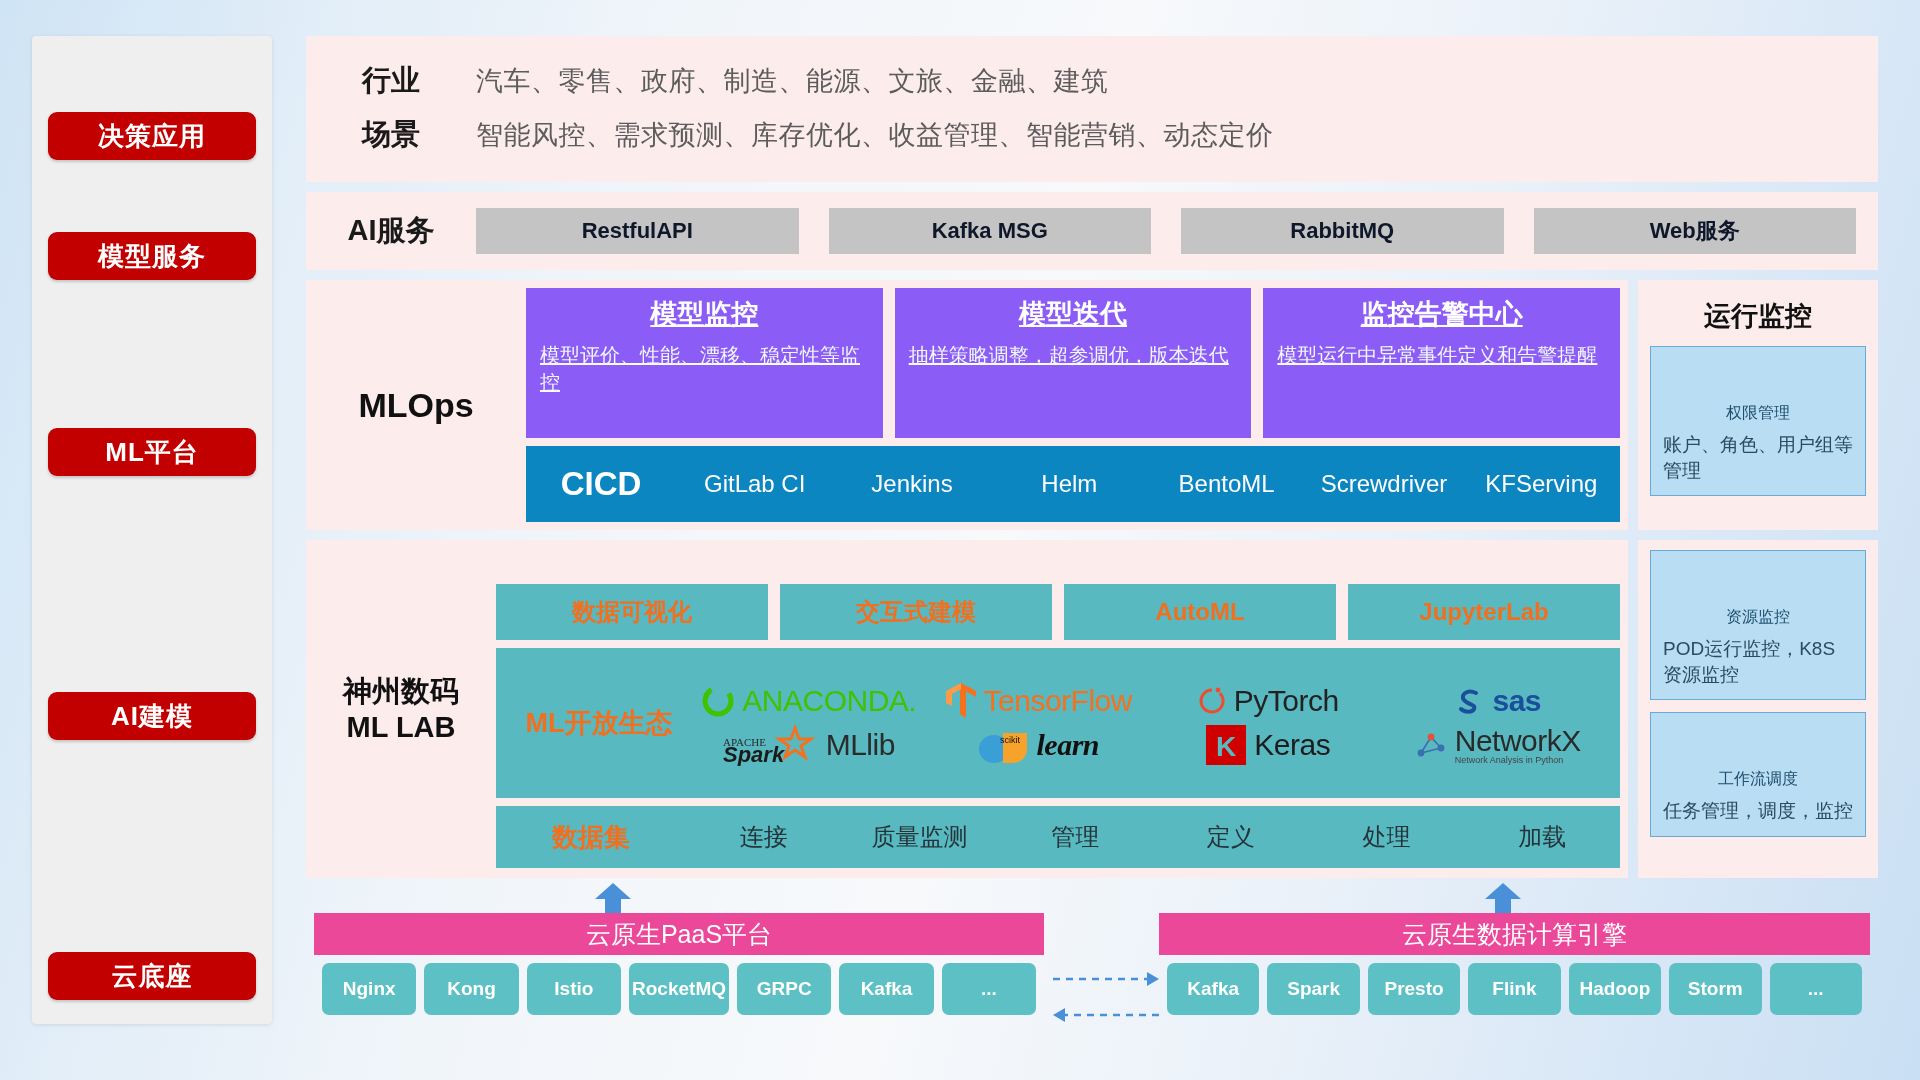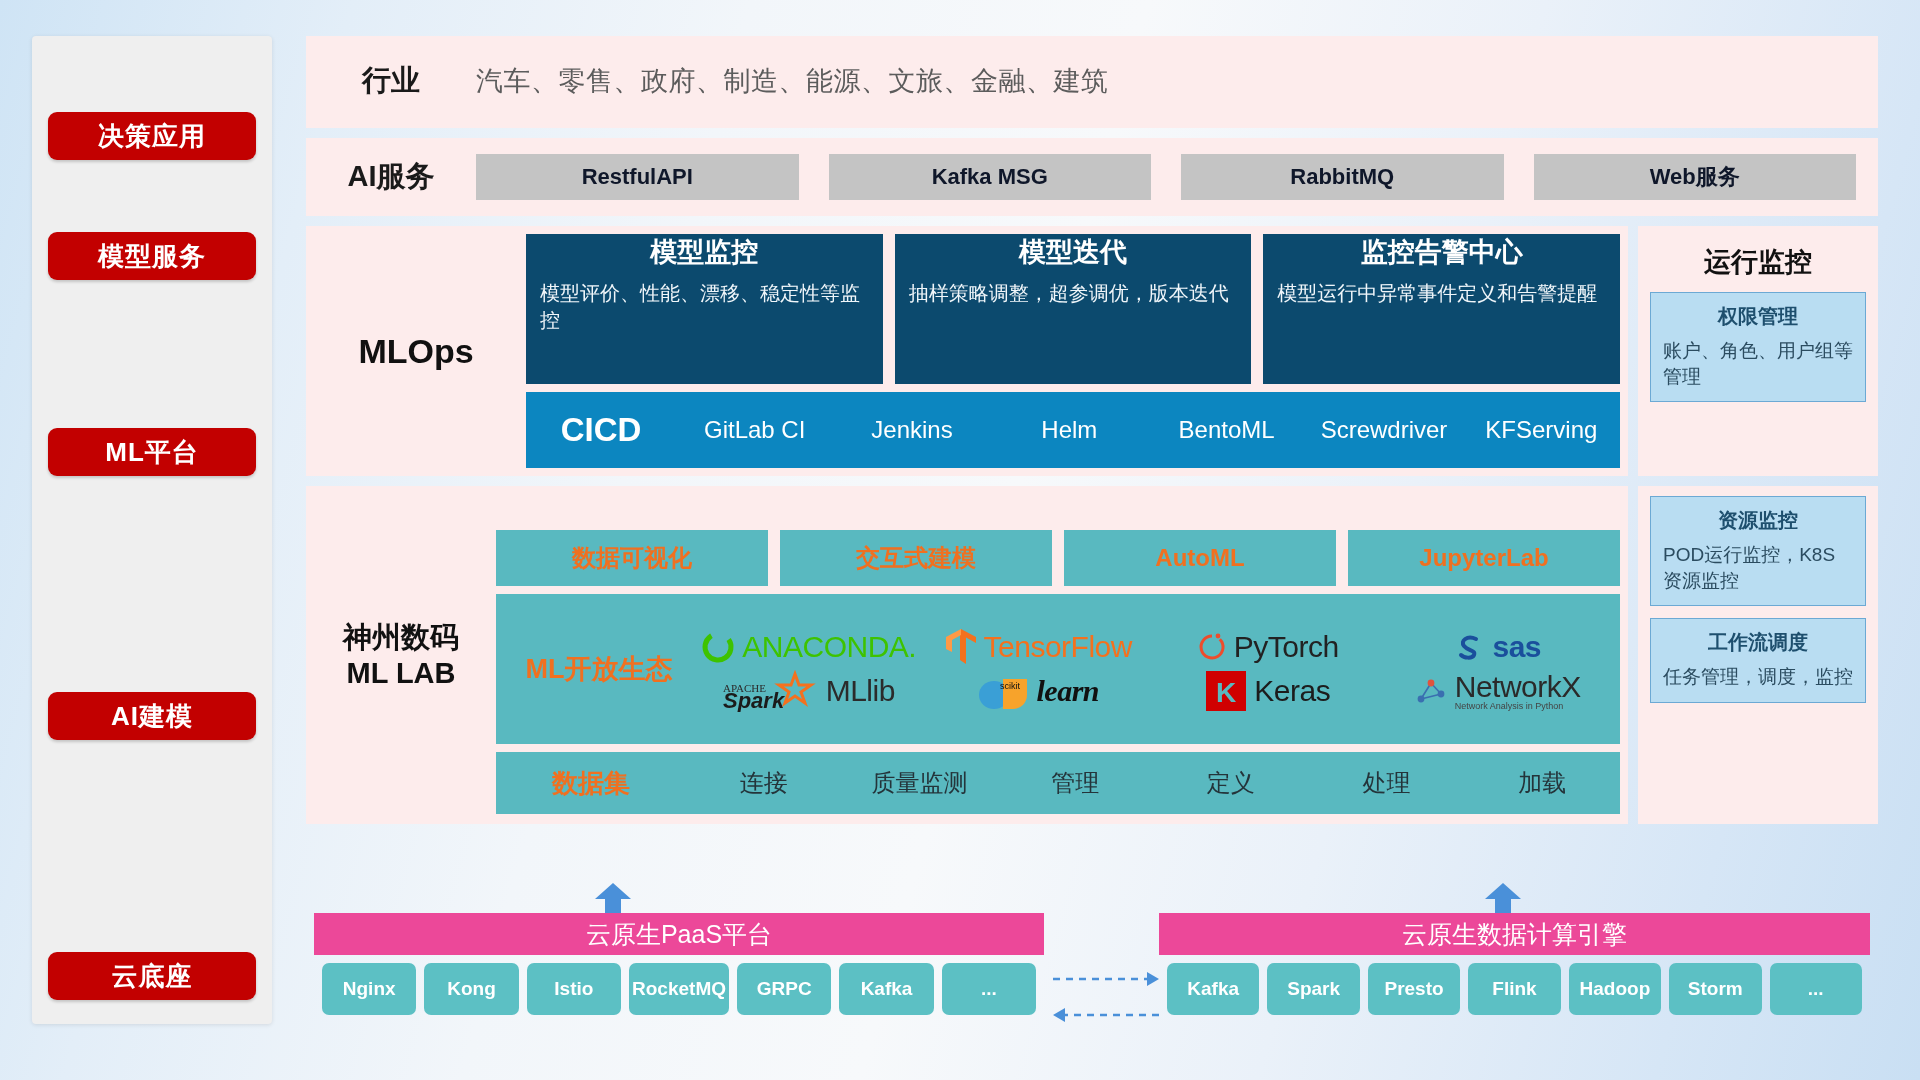--- a/index.html
+++ b/index.html
@@ -63,21 +63,21 @@
   
   #row-mlops { display: flex; gap: 10px; margin-bottom: 10px; }
   #mlops-left { flex: 1; background: #fdecec; display: flex; align-items: stretch; }
   .mlops-label {
     width: 220px; display: flex; align-items: center; justify-content: center;
     font-size: 34px; font-weight: bold; color: #111;
   }
   .mlops-col { flex: 1; padding: 8px 8px 8px 0; display: flex; flex-direction: column; gap: 8px; }
   .mlops-cards { display: flex; gap: 12px; }
   .mlops-card {
-    flex: 1; background: #0c4a6e; color: #fff; padding: 0 14px 14px 14px; min-height: 150px;
+    flex: 1; background: #8b5cf6; color: #fff; padding: 8px 14px 14px 14px; min-height: 150px; text-decoration: underline;
   }
   .mlops-card-title { text-align: center; font-size: 27px; font-weight: bold; margin-bottom: 10px; }
   .mlops-card-desc { font-size: 20px; line-height: 1.35; color: #f0f6fa; }
   .cicd-bar {
     background: #0c86c0; color: #fff; display: flex; align-items: center;
     height: 76px; overflow: hidden;
   }
   .cicd-title { width: 150px; text-align: center; font-size: 33px; font-weight: bold; }
   .cicd-item { flex: 1; text-align: center; font-size: 24px; line-height: 1.05; }
 
@@ -116,21 +116,21 @@
   #right-side {
     width: 240px; background: #fdecec; padding: 10px 12px 12px 12px;
     display: flex; flex-direction: column;
   }
   #right-title { text-align: center; font-size: 27px; font-weight: bold; color: #111; padding: 8px 0 12px 0; }
   .mon-card {
     background: #b9ddf2; border: 1px solid #6ca9d4; margin-bottom: 12px;
     padding: 10px 12px 12px 12px;
   }
   .mon-card:last-child { margin-bottom: 0; }
-  .mon-card-title { text-align: center; font-size: 20px; font-weight: bold; color: #1e4f6e; margin-bottom: 8px; }
+  .mon-card-title { text-align: center; font-size: 16px; font-weight: normal; color: #1e4f6e; margin-bottom: 8px; margin-top: 46px; }
   .mon-card-desc { font-size: 19px; line-height: 1.35; color: #2b4c60; }
   #right-spacer { flex: 1; }
 
   
   #bottom { position: absolute; left: 306px; top: 885px; width: 1572px; height: 170px; }
   .cloud-group { position: absolute; top: 28px; }
   #cloud-paas { left: 8px; width: 730px; }
   #cloud-data { left: 853px; width: 711px; }
   .cloud-title {
     background: #ec4899; color: #fff; height: 42px;
@@ -168,20 +168,24 @@
       <span>云底座</span>
     </div>
 </div>
 
 <div id="main">
 
   <div class="band" id="band-industry">
     <div class="ind-row">
       <div class="ind-label">行业</div>
       <div class="ind-values">汽车、零售、政府、制造、能源、文旅、金融、建筑</div>
+    </div>
+    <div class="ind-row">
+      <div class="ind-label">场景</div>
+      <div class="ind-values">智能风控、需求预测、库存优化、收益管理、智能营销、动态定价</div>
     </div>
   </div>
 
   <div class="band" id="band-ai">
     <div class="ai-label">AI服务</div>
     <div class="ai-items">
       <div class="ai-chip">RestfulAPI</div>
       <div class="ai-chip">Kafka MSG</div>
       <div class="ai-chip">RabbitMQ</div>
       <div class="ai-chip">Web服务</div>

